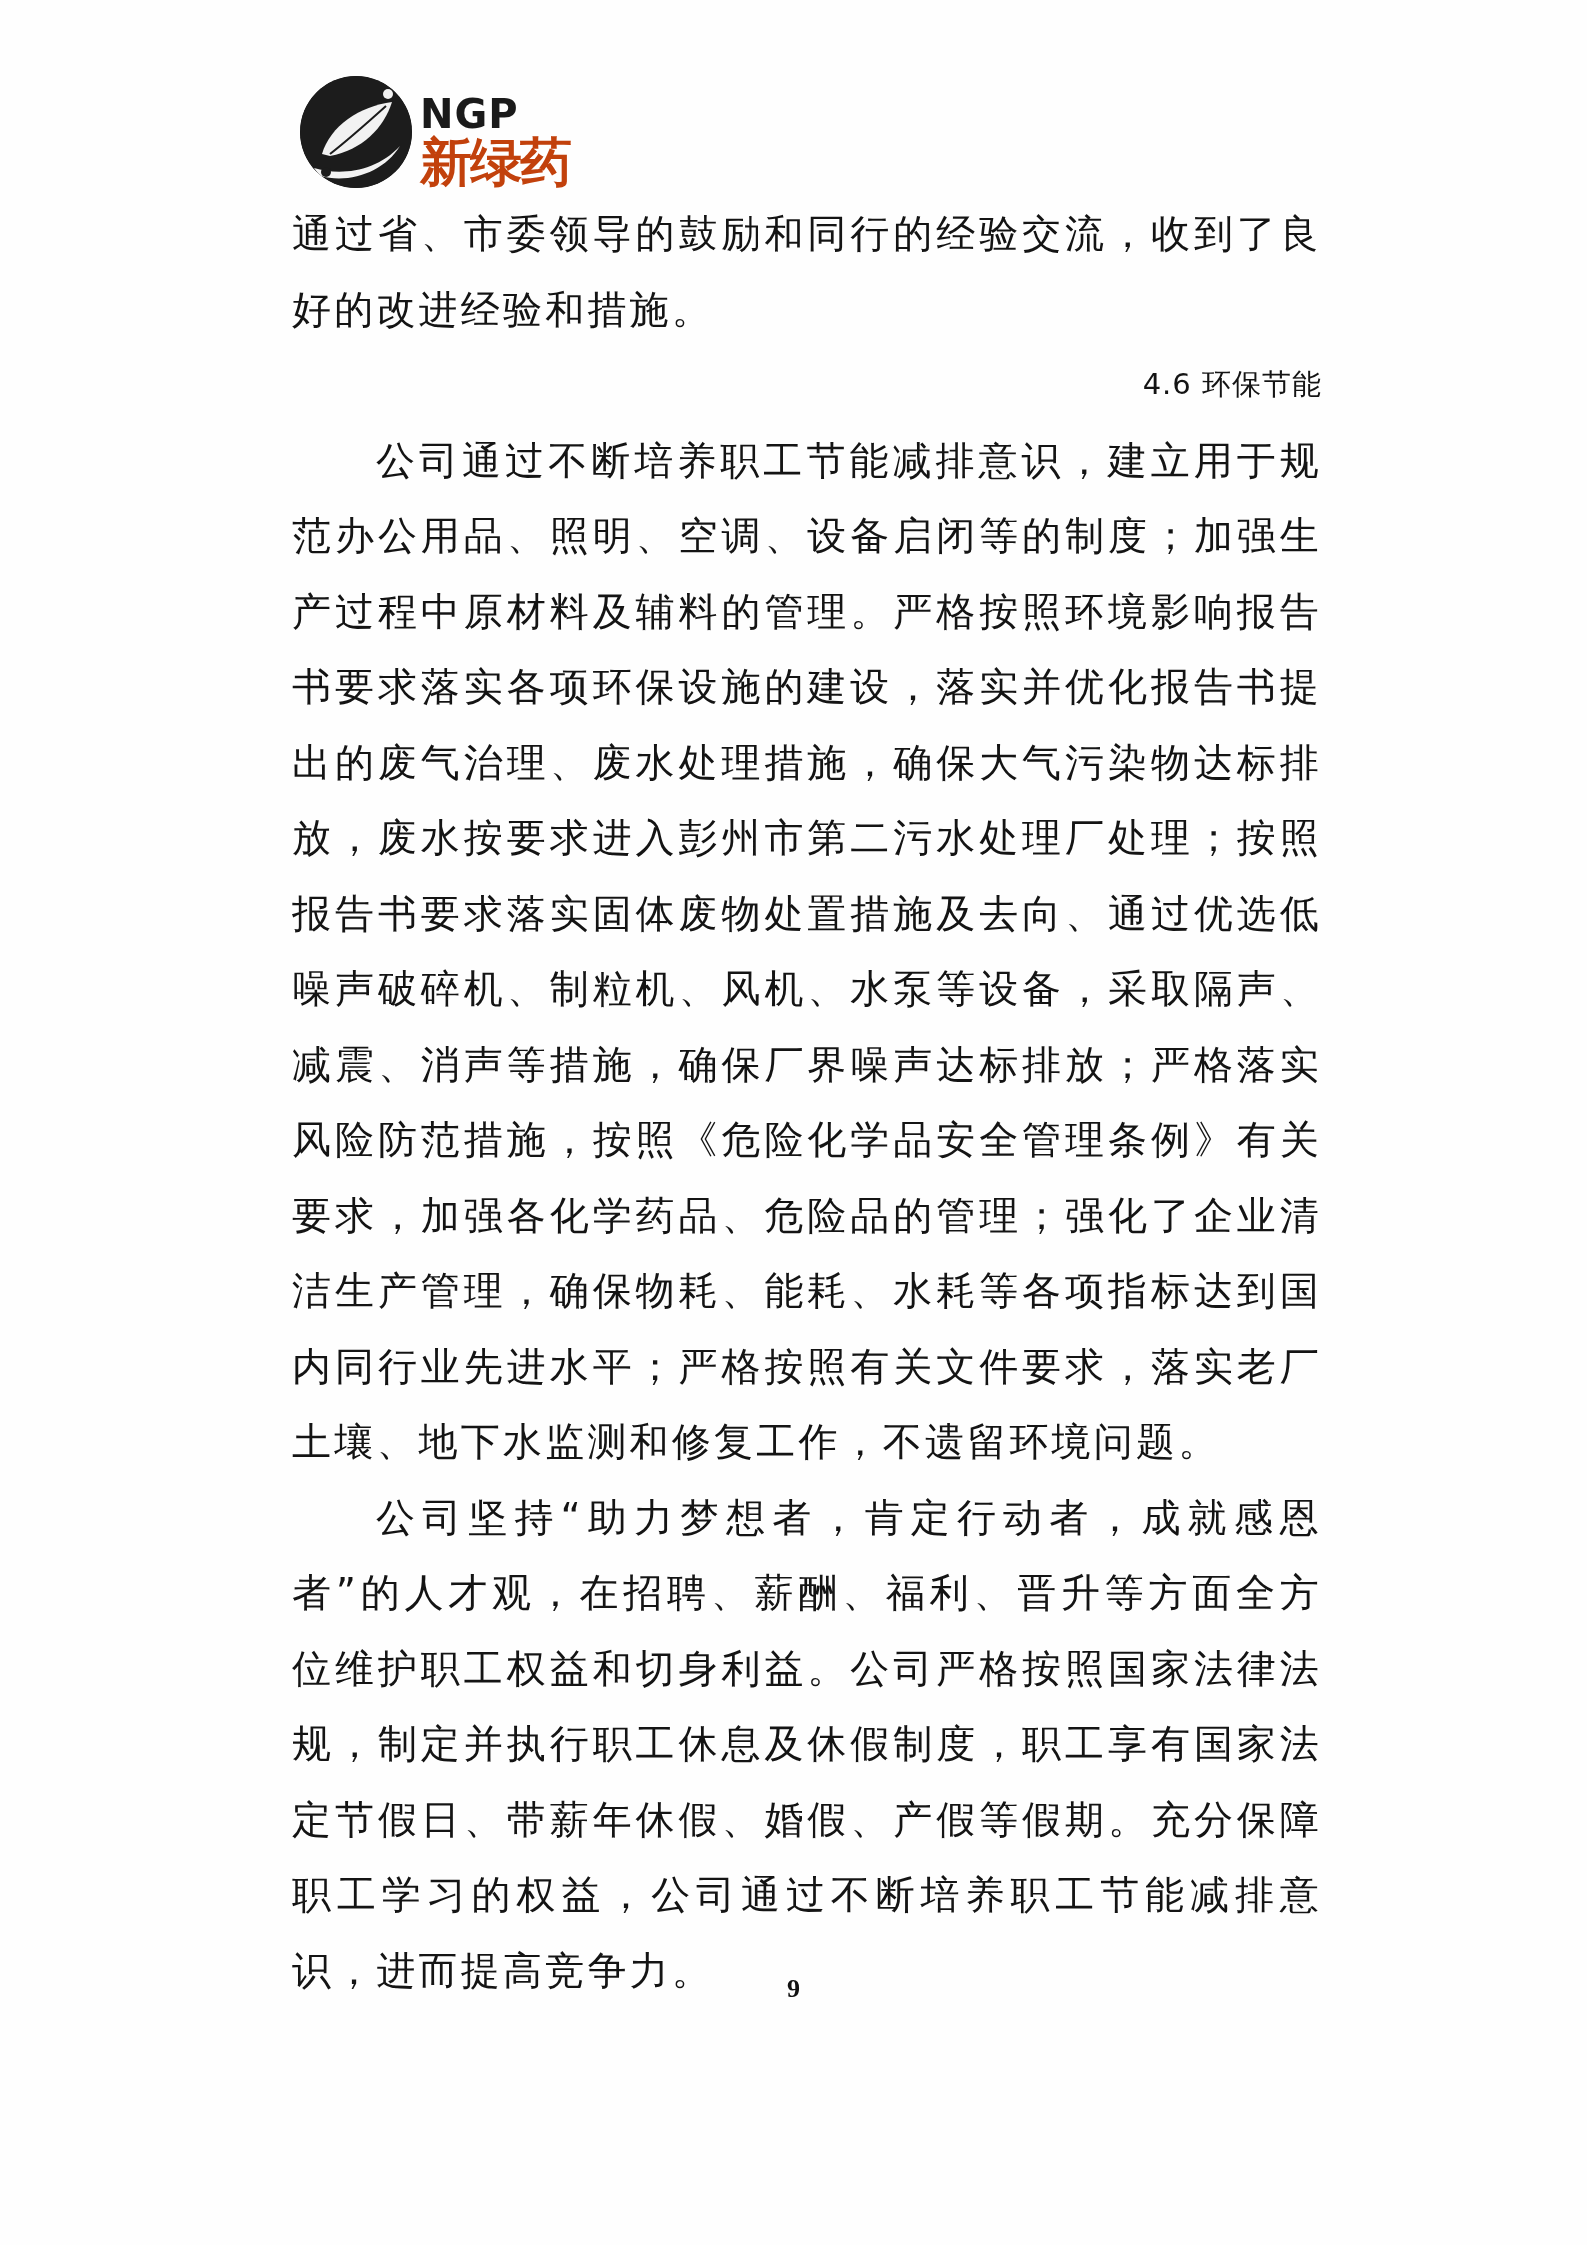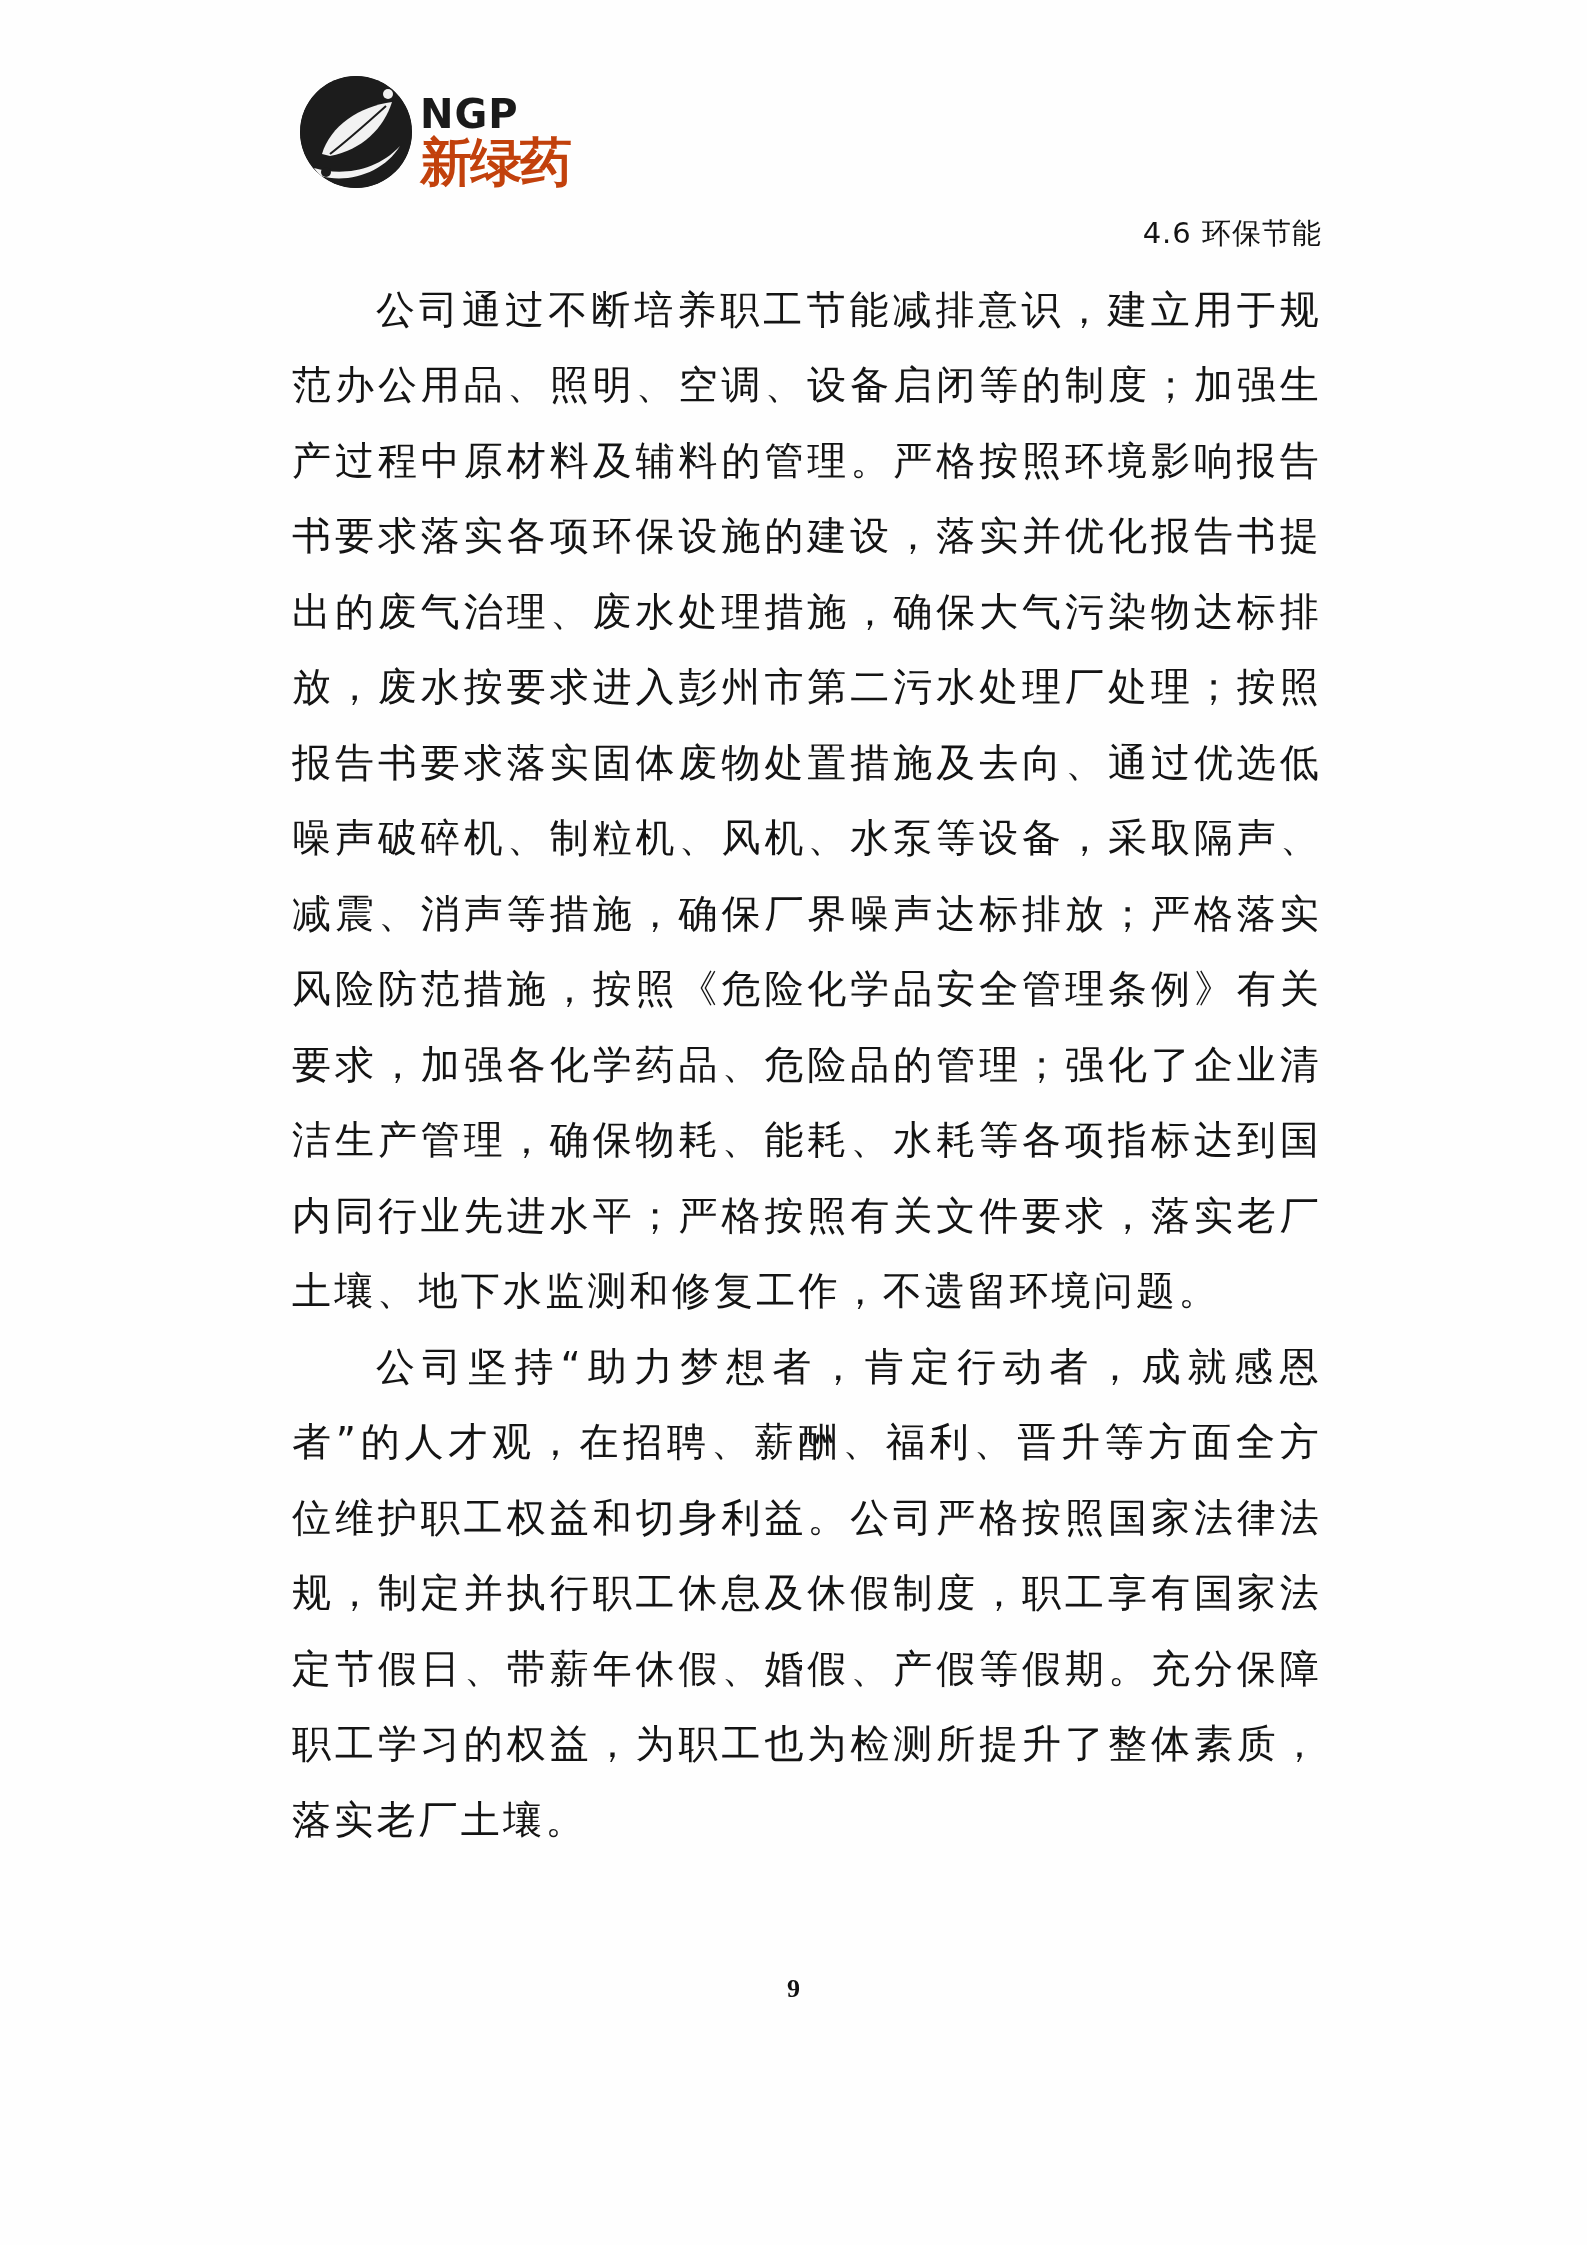--- a/index.html
+++ b/index.html
@@ -114,21 +114,22 @@
         <circle cx="26" cy="96" r="5" fill="#1c1c1c"></circle>
       </svg>
     </div>
     <div class="logo-text">
       <span class="logo-en">NGP</span>
       <span class="logo-cn">新绿药</span>
     </div>
   </div>
 
   <div class="content">
+    <p>通过省、市委领导的鼓励和同行的经验交流，收到了良好的改进经验和措施。</p>
 
     <h2>4.6 环保节能</h2>
     <p class="indent">公司通过不断培养职工节能减排意识，建立用于规范办公用品、照明、空调、设备启闭等的制度；加强生产过程中原材料及辅料的管理。严格按照环境影响报告书要求落实各项环保设施的建设，落实并优化报告书提出的废气治理、废水处理措施，确保大气污染物达标排放，废水按要求进入彭州市第二污水处理厂处理；按照报告书要求落实固体废物处置措施及去向、通过优选低噪声破碎机、制粒机、风机、水泵等设备，采取隔声、减震、消声等措施，确保厂界噪声达标排放；严格落实风险防范措施，按照《危险化学品安全管理条例》有关要求，加强各化学药品、危险品的管理；强化了企业清洁生产管理，确保物耗、能耗、水耗等各项指标达到国内同行业先进水平；严格按照有关文件要求，落实老厂土壤、地下水监测和修复工作，不遗留环境问题。</p>
 
-    <p class="indent">公司坚持“助力梦想者，肯定行动者，成就感恩者”的人才观，在招聘、薪酬、福利、晋升等方面全方位维护职工权益和切身利益。公司严格按照国家法律法规，制定并执行职工休息及休假制度，职工享有国家法定节假日、带薪年休假、婚假、产假等假期。充分保障职工学习的权益，为职工也为检测所提升了整体素质，落实老厂土壤。</p>
+    <p class="indent">公司坚持“助力梦想者，肯定行动者，成就感恩者”的人才观，在招聘、薪酬、福利、晋升等方面全方位维护职工权益和切身利益。公司严格按照国家法律法规，制定并执行职工休息及休假制度，职工享有国家法定节假日、带薪年休假、婚假、产假等假期。充分保障职工学习的权益，公司通过不断培养职工节能减排意识，进而提高竞争力。</p>
   </div>
 
   <div class="page-number">9</div>
 </div>
 
 </body></html>

